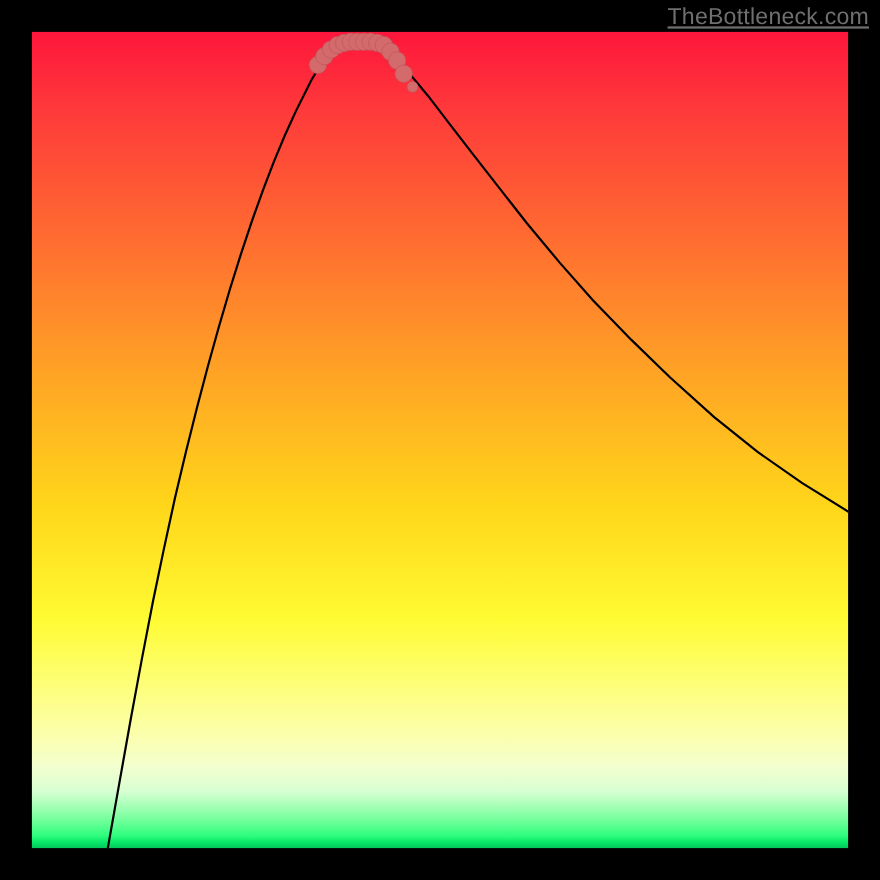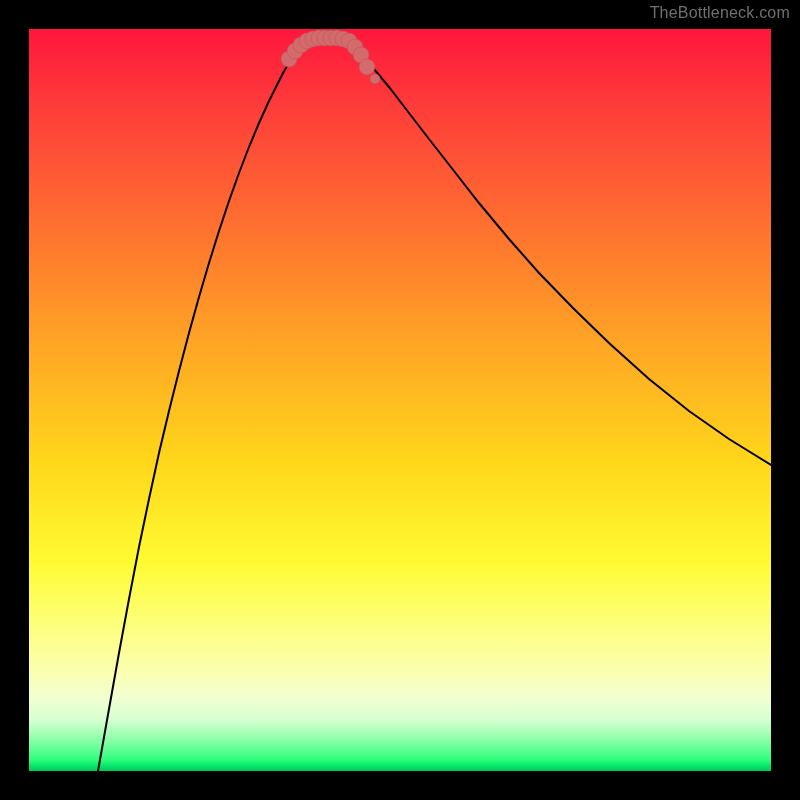--- a/index.html
+++ b/index.html
@@ -15,24 +15,25 @@
     position: absolute;
     left: 0; top: 0;
     width: 800px; height: 800px;
     background: #000;
   }
   .watermark {
     position: absolute;
     top: 4px;
     right: 10px;
     color: #6f6f6f;
-    font-size: 16px;
+    font-size: 21px;
     font-weight: 400;
     letter-spacing: 0.2px;
     user-select: none;
+    text-decoration: underline;
   }
   .plot-bg {
     position: absolute;
     left: 29px;
     top: 29px;
     width: 742px;
     height: 742px;
   }
   .plot-bg .grad {
     position: absolute;

